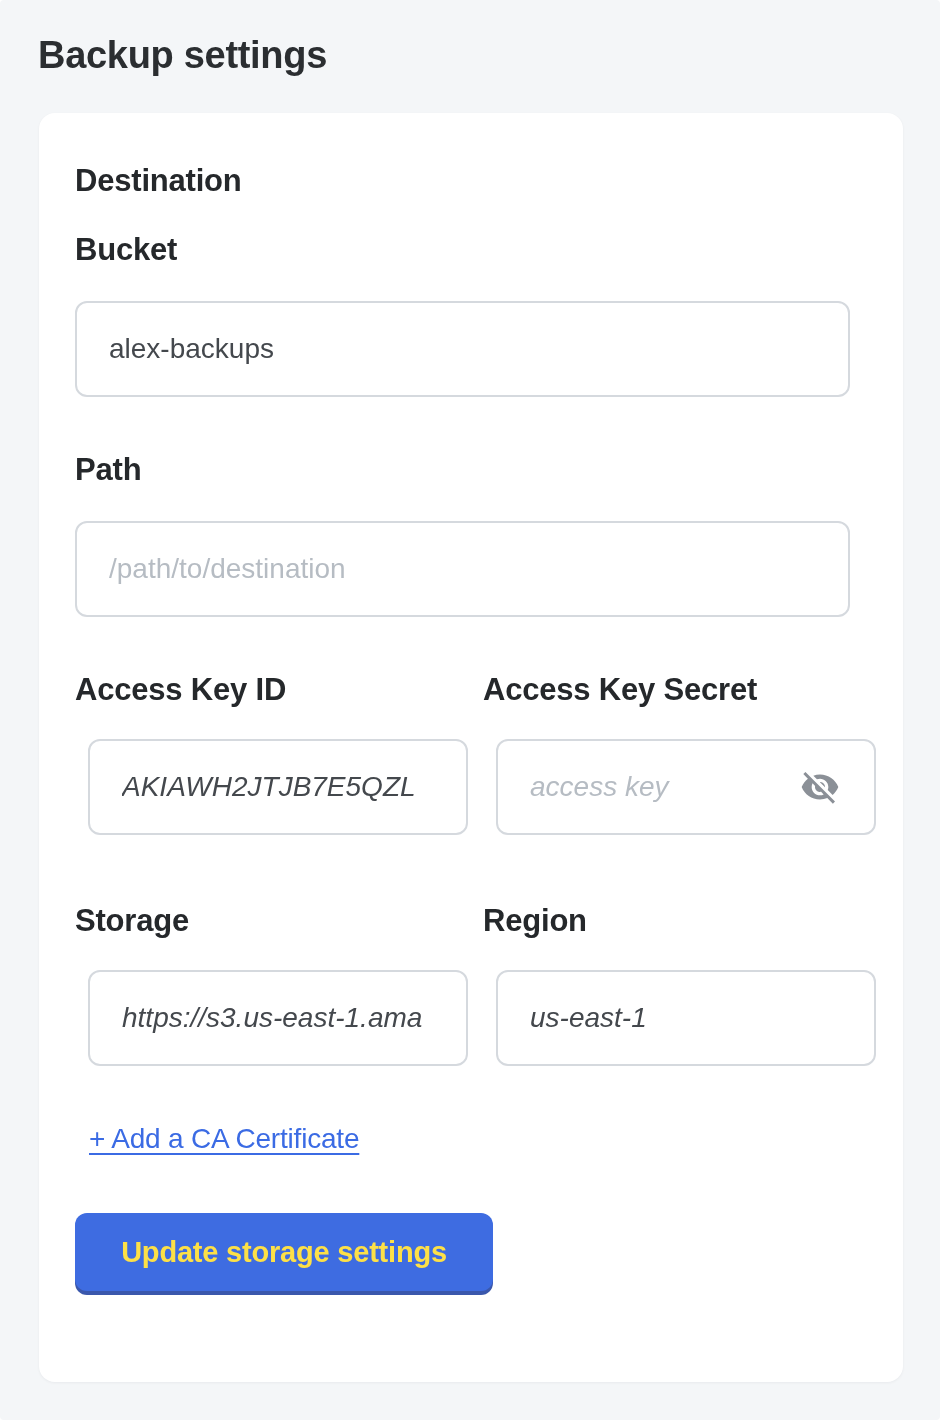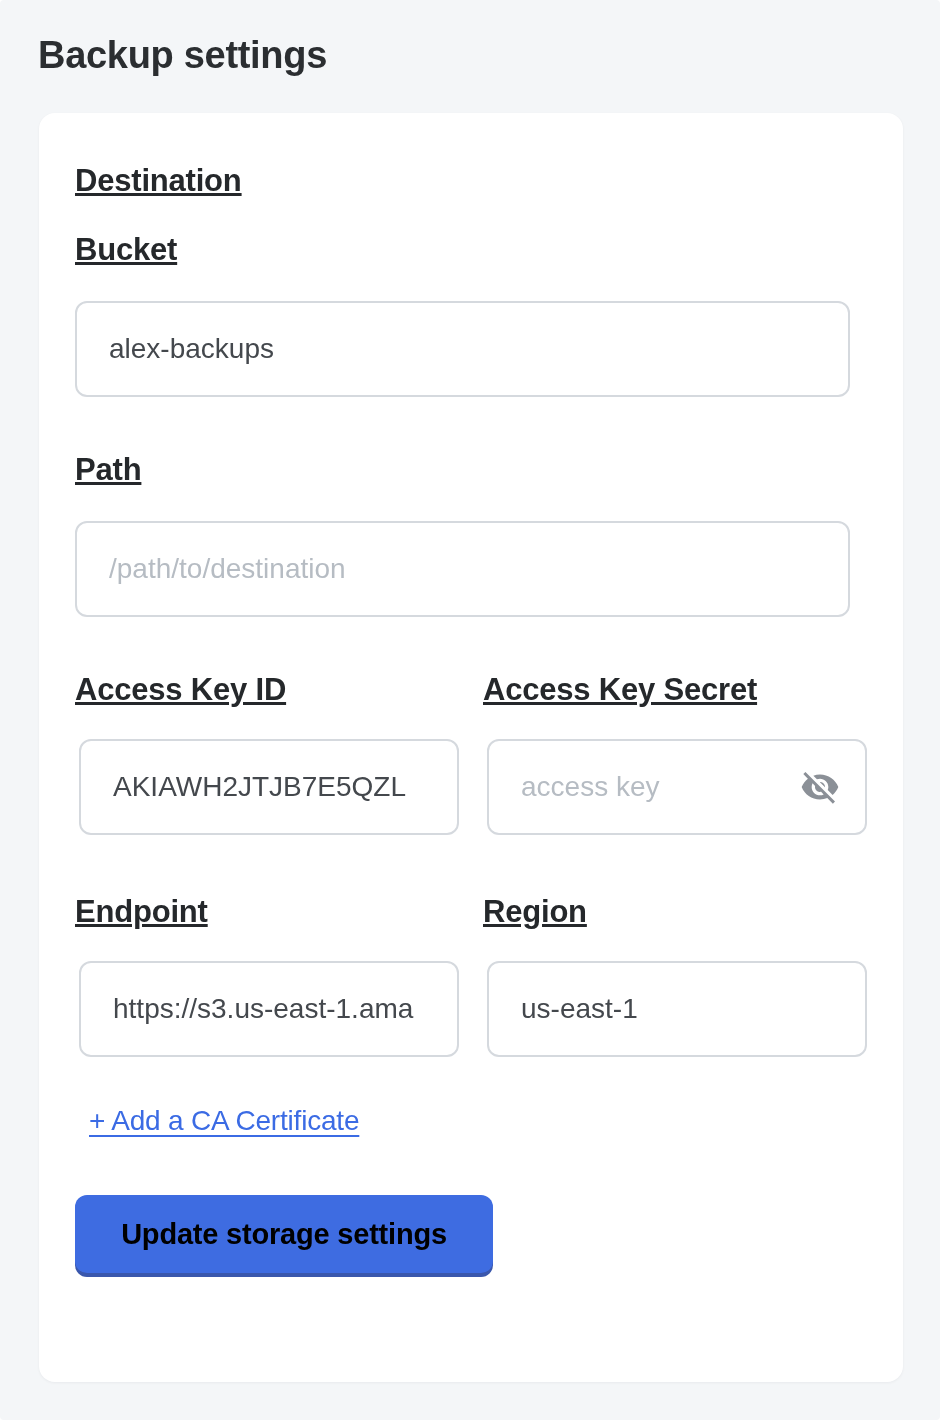--- a/index.html
+++ b/index.html
@@ -39,21 +39,20 @@
 
   .section-label,
   .field-label {
     display: block;
     font-size: 31px;
     line-height: 36px;
     font-weight: bold;
     letter-spacing: -0.2px;
     color: #25282b;
     margin: 0 0 33px 0;
-    text-decoration: underline;
   }
   .section-label { margin-bottom: 33px; }
 
   .destination-row {
     display: flex;
     align-items: center;
     gap: 24px;
     height: 48px;
     margin: 0 0 56px 0;
   }
@@ -80,21 +79,21 @@
   }
   .text-field::placeholder { color: #b6bcc3; opacity: 1; }
 
   .grid-2 {
     display: grid;
     grid-template-columns: 380px 380px;
     column-gap: 28px;
     margin: 0 0 55px 0;
   }
   .grid-2 .field-label { margin-bottom: 31px; }
-  .grid-2 .text-field { width: 100%; margin: 4px; }
+  .grid-2 .text-field { width: 100%; margin: 13px; font-style: italic; }
 
   .input-wrap { position: relative; width: 100%; }
   .input-wrap .text-field { padding-right: 80px; }
   .eye-toggle {
     position: absolute;
     right: 22px;
     top: 50%;
     transform: translateY(-50%);
     width: 42px;
     height: 42px;
@@ -120,21 +119,21 @@
 
   .submit-btn {
     display: block;
     margin: 50px 0 0 0;
     width: 418px;
     height: 78px;
     border: none;
     border-radius: 12px;
     background: #3e6ce1;
     box-shadow: 0 4px 0 #3a57ac;
-    color: #000000;
+    color: #fde047;
     font-family: "Liberation Sans", sans-serif;
     font-size: 29px;
     font-weight: bold;
     letter-spacing: -0.2px;
     cursor: pointer;
   }
 </style>
 </head>
 <body>
 
@@ -166,21 +165,21 @@
             <svg viewBox="0 0 24 24" aria-hidden="true">
               <path d="M12 7c2.76 0 5 2.24 5 5 0 .65-.13 1.26-.36 1.83l2.92 2.92c1.51-1.26 2.7-2.89 3.43-4.75-1.73-4.39-6-7.5-11-7.5-1.4 0-2.74.25-3.98.7l2.16 2.16C10.74 7.13 11.35 7 12 7zM2 4.27l2.28 2.28.46.46C3.08 8.3 1.78 10.02 1 12c1.73 4.39 6 7.5 11 7.5 1.55 0 3.03-.3 4.38-.84l.42.42L19.73 22 21 20.73 3.27 3 2 4.27zM7.53 9.8l1.55 1.55c-.05.21-.08.43-.08.65 0 1.66 1.34 3 3 3 .22 0 .44-.03.65-.08l1.55 1.55c-.67.33-1.41.53-2.2.53-2.76 0-5-2.24-5-5 0-.79.2-1.53.53-2.2zm4.31-.78l3.15 3.15.02-.16c0-1.66-1.34-3-3-3l-.17.01z"></path>
             </svg>
           </button>
         </div>
       </div>
     </div>
 
     <div class="grid-2">
       <div class="field">
-        <label class="field-label">Endpoint</label>
+        <label class="field-label">Storage</label>
         <input class="text-field" type="text" value="https://s3.us-east-1.ama" style="">
       </div>
       <div class="field">
         <label class="field-label">Region</label>
         <input class="text-field" type="text" value="us-east-1" style="">
       </div>
     </div>
 
     <a href="#" class="ca-link">+ Add a CA Certificate</a>
 

